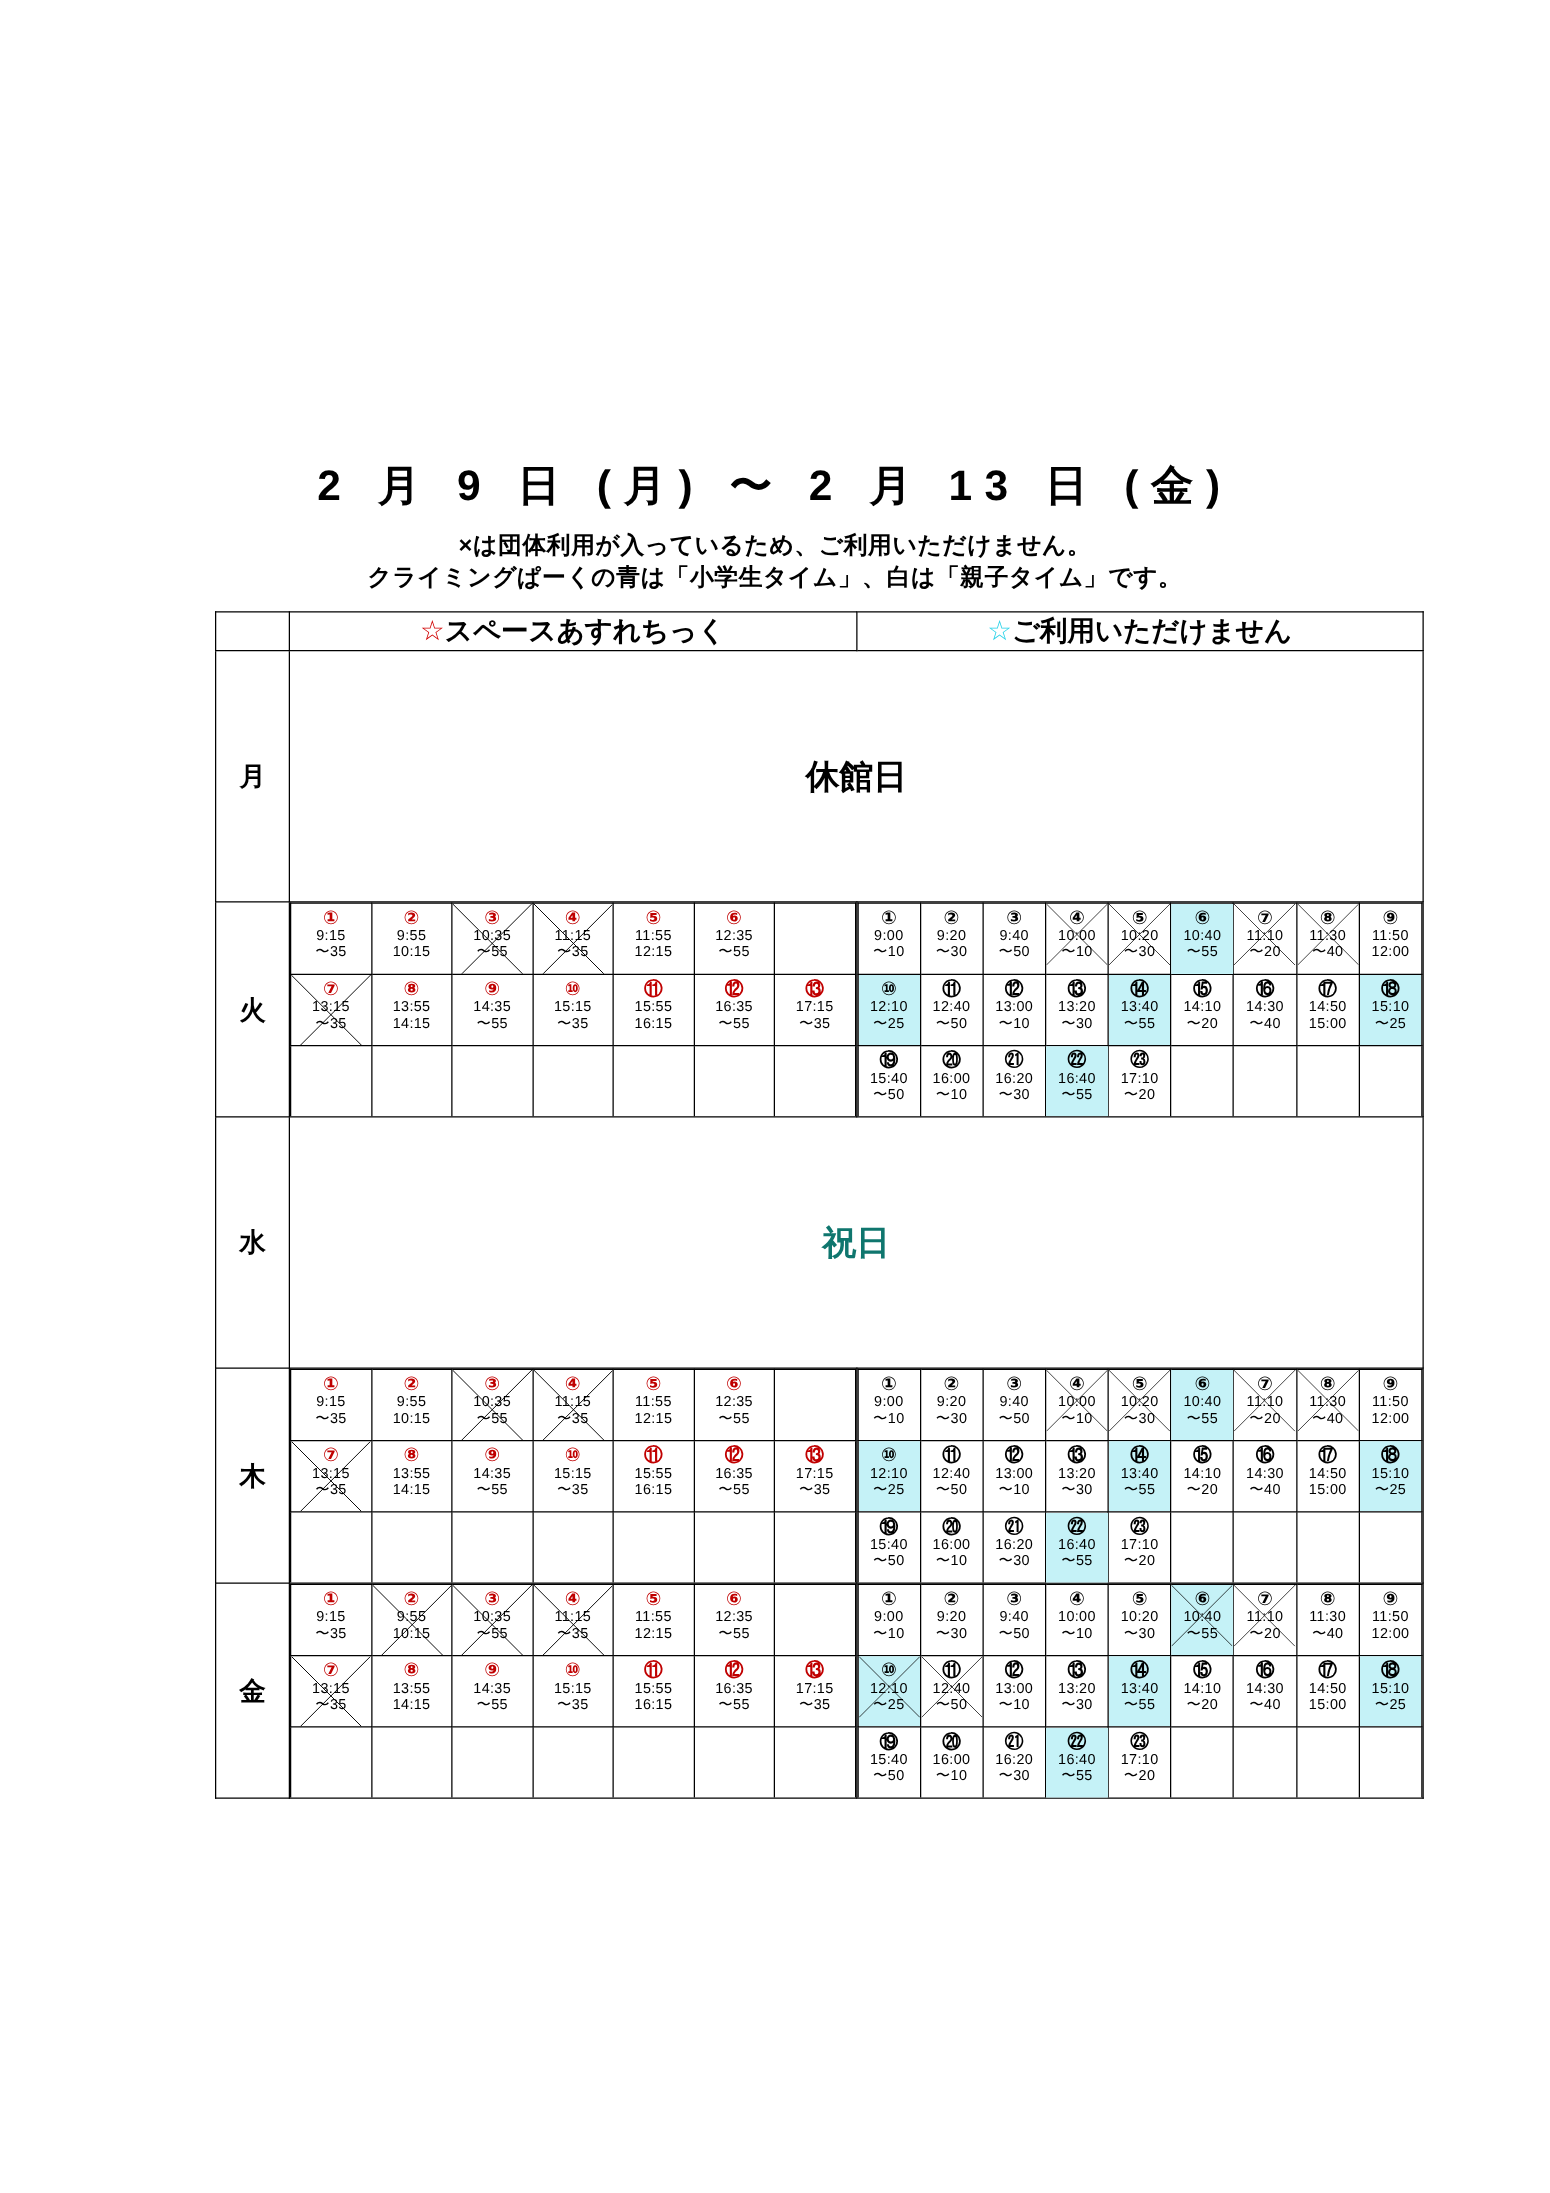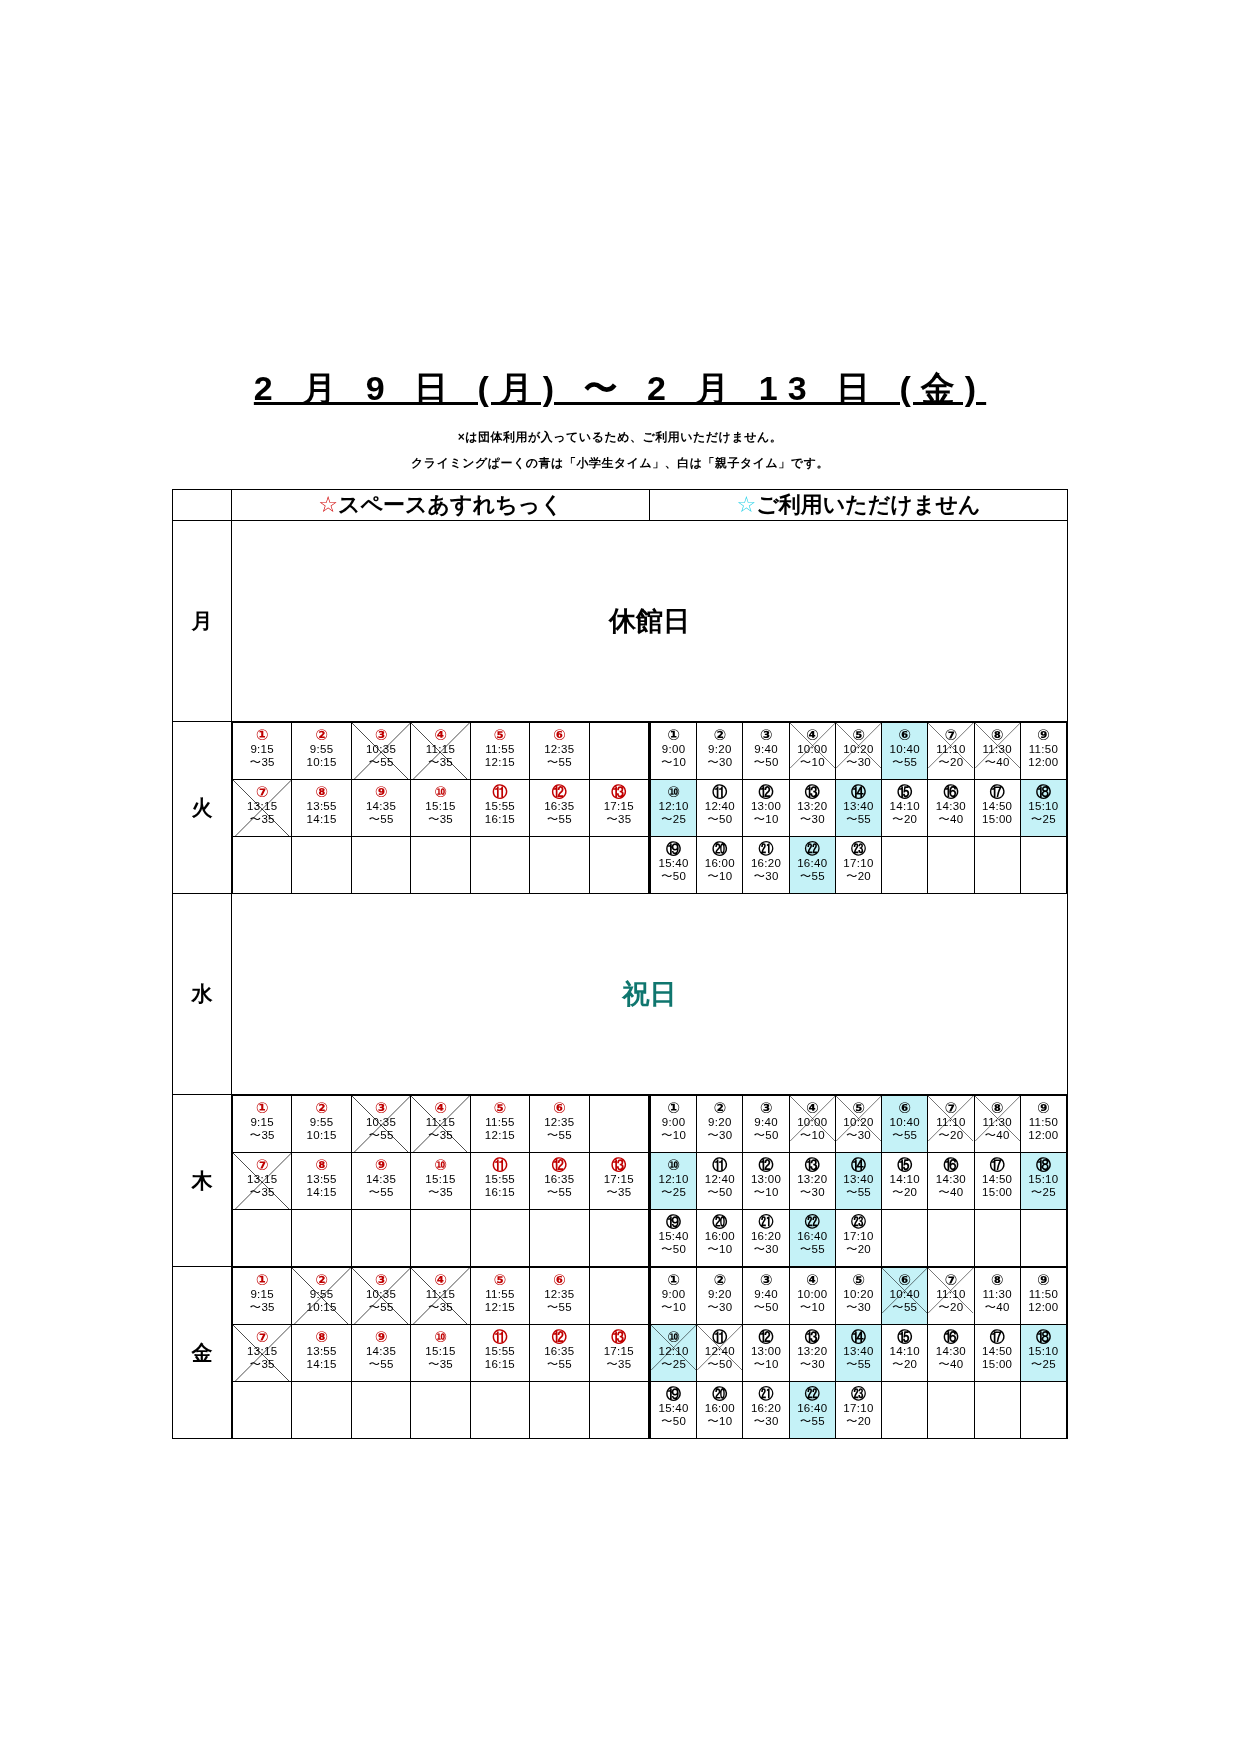--- a/index.html
+++ b/index.html
@@ -1,25 +1,25 @@
 <!DOCTYPE html>
 <html><head>
 <meta charset="utf-8">
 <style>
   html,body{margin:0;padding:0;background:#fff;}
   body{width:1240px;height:1754px;font-family:"Liberation Sans","DejaVu Sans",sans-serif;color:#000;}
   .page{position:relative;width:1240px;height:1754px;}
 
   .title{position:absolute;top:366px;left:0;width:1240px;text-align:center;
-    font-size:34px;font-weight:bold;letter-spacing:10px;text-decoration:underline;}
+    font-size:34px;font-weight:bold;letter-spacing:10px;}
   .notes{position:absolute;top:424px;left:0;width:1240px;text-align:center;}
-  .note-line{font-size:12px;font-weight:bold;line-height:26px;letter-spacing:.5px;}
+  .note-line{font-size:19px;font-weight:bold;line-height:26px;letter-spacing:.5px;}
 
   table.sched{position:absolute;top:489px;left:172px;border-collapse:collapse;
-    width:896px;table-layout:fixed;}
+    width:967px;table-layout:fixed;}
   table.sched td{border:1.4px solid #000;padding:0;vertical-align:middle;}
 
   .daycell{width:58px;text-align:center;font-size:21px;font-weight:bold;}
   .hdrcell{text-align:center;font-size:22px;font-weight:bold;padding:14px 0;}
   .star-red{color:#d00000;}
   .star-cyan{color:#2ad2e8;}
 
   .closed{text-align:center;font-size:27px;font-weight:bold;height:200px;}
   .holiday{color:#0f766e;}
 

